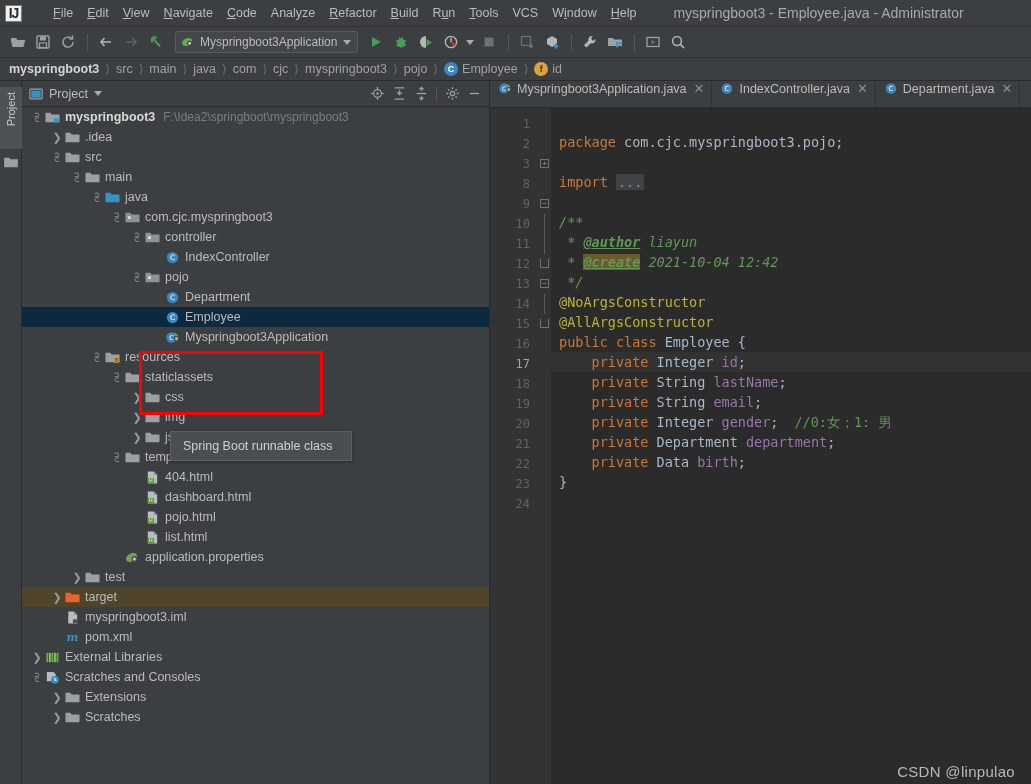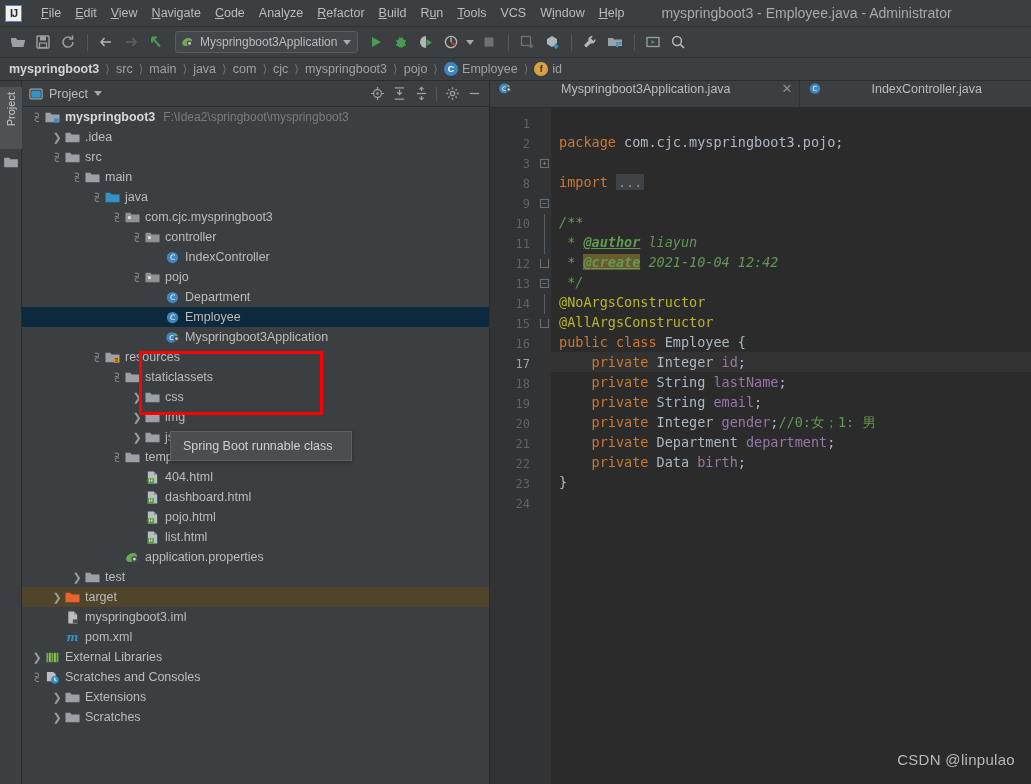--- a/index.html
+++ b/index.html
@@ -12,23 +12,23 @@
   }
   #app { position: relative; width: 1031px; height: 784px; background: #3c3f41; }
 
   
   .menubar {
     position: absolute; top: 0; left: 0; width: 1031px; height: 27px;
     background: #3c3f41; display: flex; align-items: center;
     border-bottom: 1px solid #323232;
   }
   .ij-logo {
-    width: 17px; height: 17px; margin-left: 5px; margin-right: 12px;
+    width: 17px; height: 17px; margin-left: 5px; margin-right: 24px;
     border: 1px solid #4a88c7; background: #f1f1f1; color: #2b2b2b;
-    font-size: 11px; font-weight: bold; line-height: 15px; text-align: center;
+    font-size: 14px; font-weight: bold; line-height: 15px; text-align: center;
     letter-spacing: -1px;
   }
   .menu-item {
     font-size: 12.5px; color: #bbbbbb; padding: 3px 7px; white-space: nowrap;
     cursor: default;
   }
   .menu-item .u { text-decoration: underline; }
   .win-title {
     font-size: 14px; color: #a9a9a9; margin-left: 30px; white-space: nowrap;
   }
@@ -148,21 +148,21 @@
     position: absolute; top: 81px; left: 490px; width: 541px; height: 703px;
     background: #2b2b2b;
   }
   .tabs {
     height: 27px; background: #3c3f41; display: flex; align-items: stretch;
     border-bottom: 1px solid #2b2b2b;
   }
   .tab {
     display: flex; align-items: center; padding: 0 7px 11px 8px;
     font-size: 12.5px; color: #bbbbbb; white-space: nowrap;
-    border-right: 1px solid #323232; position: relative; gap: 44px;
+    border-right: 1px solid #323232; position: relative;
   }
   .tab .tab-ico {
     width: 14px; height: 14px; margin-right: 5px; flex: 0 0 14px;
     display: flex; align-items: center; justify-content: center;
   }
   .tab .tab-close {
     margin-left: 7px; color: #8d9093; font-size: 13px; line-height: 1;
   }
 
   .code-wrap { position: relative; height: 676px; background: #2b2b2b; display: flex; }
@@ -202,24 +202,24 @@
   .ann { color: #bbb529; }
   .fld { color: #9876aa; }
   .cmt-green { color: #629755; font-style: italic; }
   .jdoc-tag { color: #629755; font-style: italic; text-decoration: underline; font-weight: bold; }
   .jdoc-tag-hl {
     color: #629755; font-style: italic; text-decoration: underline;
     font-weight: bold; background: #6b5b2b;
   }
   .plain { color: #a9b7c6; }
   .ellipsis-fold { background: #3f4345; color: #8d9093; padding: 0 2px; }
-  .line-comment-green { color: #629755; }
+  .line-comment-green { color: #629755; margin-left: 16px; }
 
   .watermark {
-    position: absolute; right: 16px; bottom: 16px;
+    position: absolute; right: 16px; bottom: 4px;
     font-size: 15px; color: #b9b9b9; letter-spacing: 0.3px;
   }
 
   svg { display: block; }
 </style>
 </head>
 <body>
 
 <div id="app">
 

